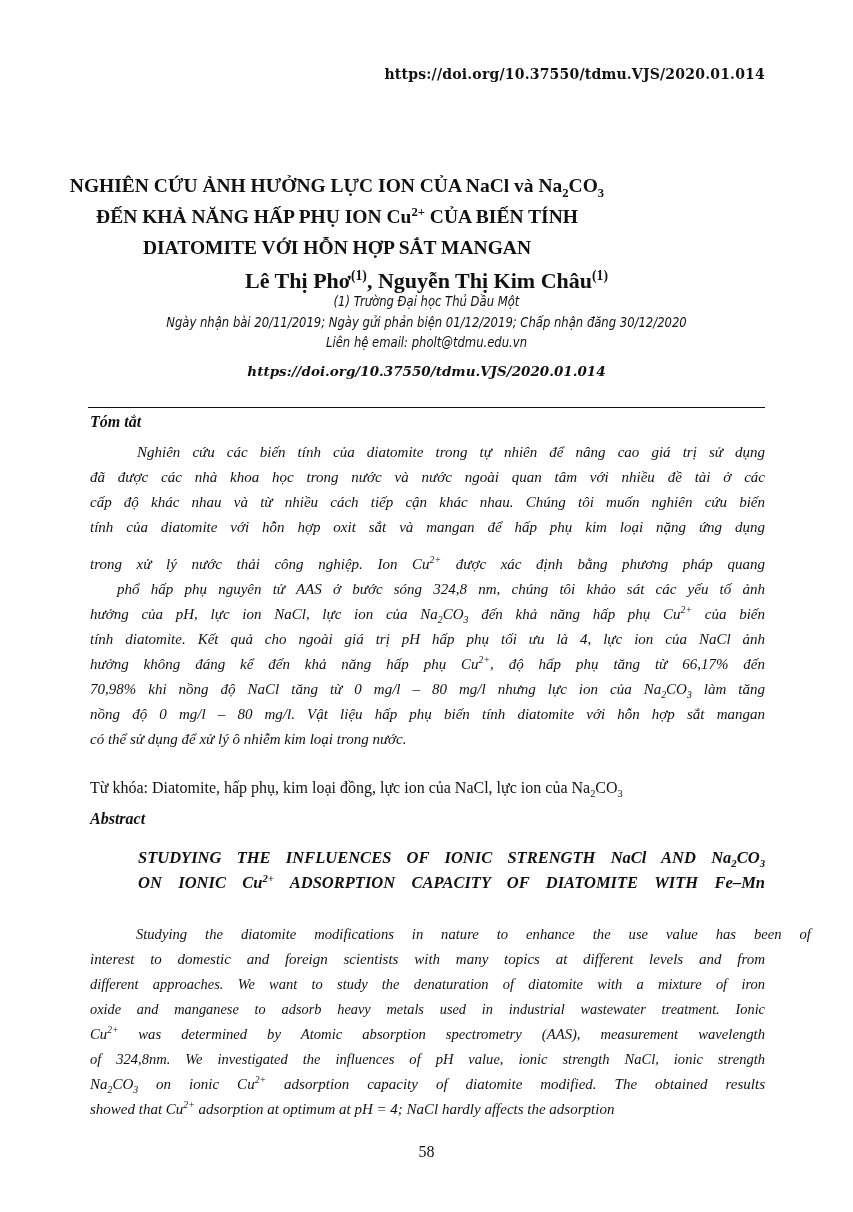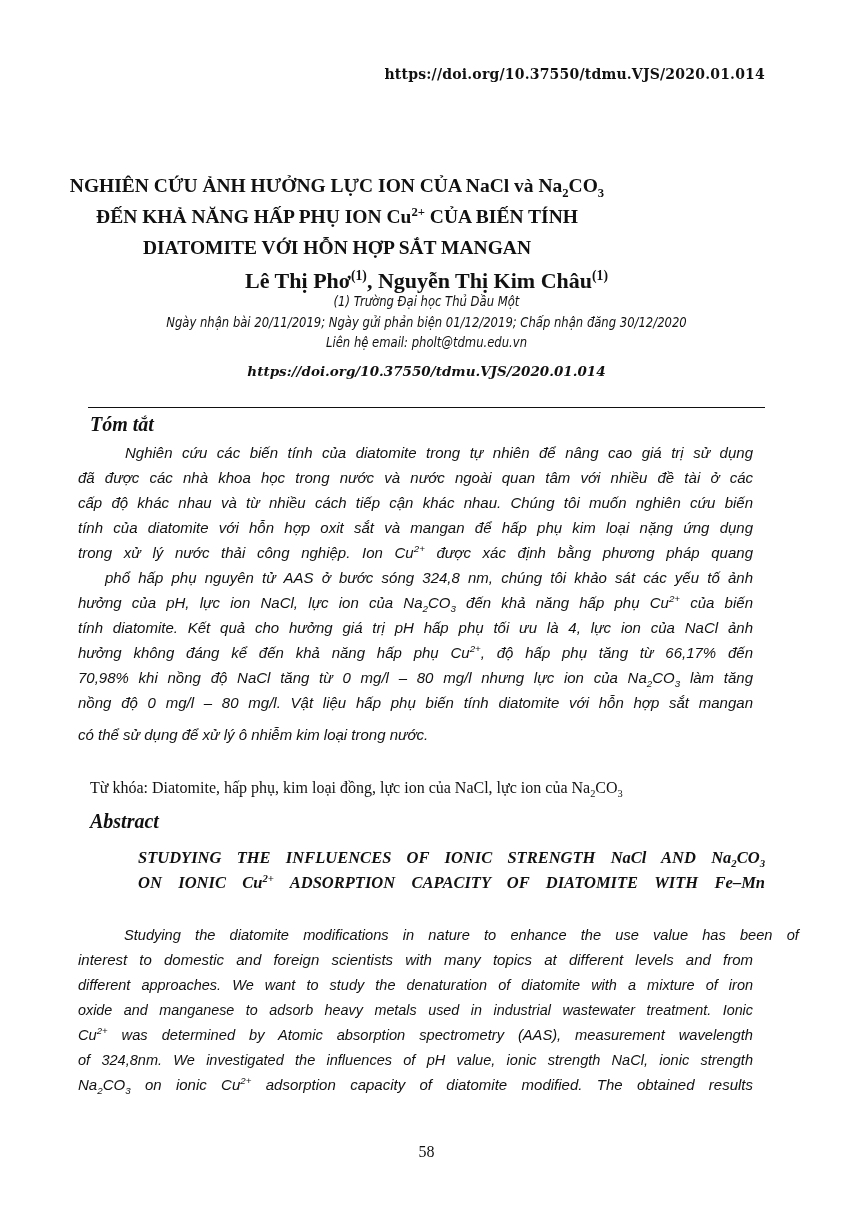--- a/index.html
+++ b/index.html
@@ -7,23 +7,23 @@
          font-family:"Liberation Serif", "DejaVu Serif", serif; }
   .doi-top { position:absolute; top:66px; right:88px; font-family:"DejaVu Serif", serif; font-weight:bold; font-size:14px; letter-spacing:0.2px; }
   .title { position:absolute; top:170px; left:0; width:674px; text-align:center; font-weight:bold; font-size:19.5px; line-height:31px; }
   .title sub, .title sup, .p sub, .p sup, .kw sub, .en-title sub, .en-title sup { font-size:0.65em; line-height:0; }
   .authors { position:absolute; top:268px; left:0; width:853px; text-align:center; font-weight:bold; font-size:22px; }
   .authors sup { font-size:0.62em; line-height:0; }
   .affil { position:absolute; left:0; width:853px; text-align:center; font-style:italic; font-size:13.5px; font-family:"DejaVu Sans", sans-serif; font-weight:normal; transform:scaleX(0.86); }
   .aff1 { top:293px; } .aff2 { top:314px; } .aff3 { top:334px; }
   .doi-mid { position:absolute; top:363px; left:0; width:853px; text-align:center; font-family:"DejaVu Serif", serif; font-weight:bold; font-style:italic; font-size:13.5px; }
   .rule { position:absolute; top:407px; left:88px; width:677px; height:1.3px; background:#111; }
-  .heading { position:absolute; left:90px; font-weight:bold; font-style:italic; font-size:20px; }
+  .heading { position:absolute; left:90px; font-weight:bold; font-style:italic; font-size:16px; }
   .h-tt { top:413px; } .h-abs { top:810px; }
-  .p { position:absolute; left:78px; width:675px; font-style:italic; font-size:17px; line-height:25px; text-align:justify; font-family:Liberation Sans, sans-serif; font-size:15px; }
+  .p { position:absolute; left:90px; width:675px; font-style:italic; font-size:17px; line-height:25px; text-align:justify; font-family:Liberation Serif, serif; font-size:15px; }
   .p .ln { display:block; text-align:justify; text-align-last:justify; white-space:nowrap; height:25px; }
   .p .ln.last { text-align-last:left; }
   .p .ln.ind { padding-left:47px; }
   .p-vi { top:440px; transform-origin:left top; }
   .kw { position:absolute; top:779px; left:90px; font-size:16px; }
   .kw b { font-weight:normal; }
   .en-title { position:absolute; top:845px; left:138px; width:627px; font-weight:bold; font-style:italic; font-size:16.5px; line-height:25px; }
   .en-title .ln { display:block; text-align:justify; text-align-last:justify; white-space:nowrap; }
   .en-title .ln.last { text-align-last:left; }
   .p-en { top:922px; }
@@ -52,42 +52,43 @@
 
 <div class="rule"></div>
 
 <div class="heading h-tt">Tóm tắt</div>
 
 <div class="p p-vi" id="p-vi">
     <span class="ln ind" style="display: block;"><span>Nghiên cứu các biến tính của diatomite trong tự nhiên để nâng cao giá trị sử dụng</span></span>
     <span class="ln" style="display: block;"><span>đã được các nhà khoa học trong nước và nước ngoài quan tâm với nhiều đề tài ở các</span></span>
     <span class="ln" style="display: block;"><span>cấp độ khác nhau và từ nhiều cách tiếp cận khác nhau. Chúng tôi muốn nghiên cứu biến</span></span>
     <span class="ln" style="display: block;"><span>tính của diatomite với hỗn hợp oxit sắt và mangan để hấp phụ kim loại nặng ứng dụng</span></span>
-    <span class="ln" style="display: block;"><span>trong xử lý nước thải công nghiệp. Ion Cu</span><sup>2+</sup><span> được xác định bằng phương pháp quang</span></span>
+    <span class="ln" style="display: block; margin-top: 12px;"><span>trong xử lý nước thải công nghiệp. Ion Cu</span><sup>2+</sup><span> được xác định bằng phương pháp quang</span></span>
     <span class="ln" style="display: block; margin-left: 27px;"><span>phổ hấp phụ nguyên tử AAS ở bước sóng 324,8 nm, chúng tôi khảo sát các yếu tố ảnh</span></span>
     <span class="ln" style="display: block;"><span>hưởng của pH, lực ion NaCl, lực ion của Na</span><sub>2</sub><span>CO</span><sub>3</sub><span> đến khả năng hấp phụ Cu</span><sup>2+</sup><span> của biến</span></span>
-    <span class="ln" style="display: block;"><span>tính diatomite. Kết quả cho hưởng giá trị pH hấp phụ tối ưu là 4, lực ion của NaCl ảnh</span></span>
+    <span class="ln" style="display: block;"><span>tính diatomite. Kết quả cho ngoài giá trị pH hấp phụ tối ưu là 4, lực ion của NaCl ảnh</span></span>
     <span class="ln" style="display: block;"><span>hưởng không đáng kể đến khả năng hấp phụ Cu</span><sup>2+</sup><span>, độ hấp phụ tăng từ 66,17% đến</span></span>
     <span class="ln" style="display: block;"><span>70,98% khi nồng độ NaCl tăng từ 0 mg/l – 80 mg/l nhưng lực ion của Na</span><sub>2</sub><span>CO</span><sub>3</sub><span> làm tăng</span></span>
     <span class="ln" style="display: block;"><span>nồng độ 0 mg/l – 80 mg/l. Vật liệu hấp phụ biến tính diatomite với hỗn hợp sắt mangan</span></span>
-    <span class="ln last" style="display: block; margin-top: 7px;"><span>có thể sử dụng để xử lý ô nhiễm kim loại trong nước.</span></span>
+    <span class="ln last" style="display: block;"><span>có thể sử dụng để xử lý ô nhiễm kim loại trong nước.</span></span>
   </div>
 
 <div class="kw"><b>Từ khóa:</b><span> Diatomite, hấp phụ, kim loại đồng, lực ion của NaCl, lực ion của Na</span><sub>2</sub><span>CO</span><sub>3</sub></div>
 
 <div class="heading h-abs">Abstract</div>
 
 <div class="en-title" id="en-title">
     <span class="ln" style="display: block;"><span>STUDYING THE INFLUENCES OF IONIC STRENGTH NaCl AND Na</span><sub>2</sub><span>CO</span><sub>3</sub></span>
     <span class="ln" style="display: block;"><span>ON IONIC Cu</span><sup>2+</sup><span> ADSORPTION CAPACITY OF DIATOMITE WITH Fe–Mn</span></span>
   </div>
 
 <div class="p p-en" id="p-en">
     <span class="ln ind" style="display: block; transform-origin: left center; transform: scaleX(0.976672); width: 691.123px;"><span>Studying the diatomite modifications in nature to enhance the use value has been of</span></span>
     <span class="ln" style="display: block;"><span>interest to domestic and foreign scientists with many topics at different levels and from</span></span>
     <span class="ln" style="display: block; transform-origin: left center; transform: scaleX(0.965665); width: 699px;"><span>different approaches. We want to study the denaturation of diatomite with a mixture of iron</span></span>
     <span class="ln" style="display: block; transform-origin: left center; transform: scaleX(0.957447); width: 705px;"><span>oxide and manganese to adsorb heavy metals used in industrial wastewater treatment. Ionic</span></span>
     <span class="ln" style="display: block; transform-origin: left center; transform: scaleX(0.978261); width: 690px;"><span>Cu</span><sup>2+</sup><span> was determined by Atomic absorption spectrometry (AAS), measurement wavelength</span></span>
     <span class="ln" style="display: block; transform-origin: left center; transform: scaleX(0.969828); width: 696px;"><span>of 324,8nm. We investigated the influences of pH value, ionic strength NaCl, ionic strength</span></span>
     <span class="ln" style="display: block;"><span>Na</span><sub>2</sub><span>CO</span><sub>3</sub><span>  on ionic Cu</span><sup>2+</sup><span> adsorption capacity of diatomite modified. The obtained results</span></span>
+    <span class="ln last" style="display: block;"><span>showed that Cu</span><sup>2+</sup><span> adsorption at optimum at pH = 4;  NaCl hardly affects the adsorption</span></span>
   </div>
 
 <div class="page-num">58</div>
 
 </body></html>

